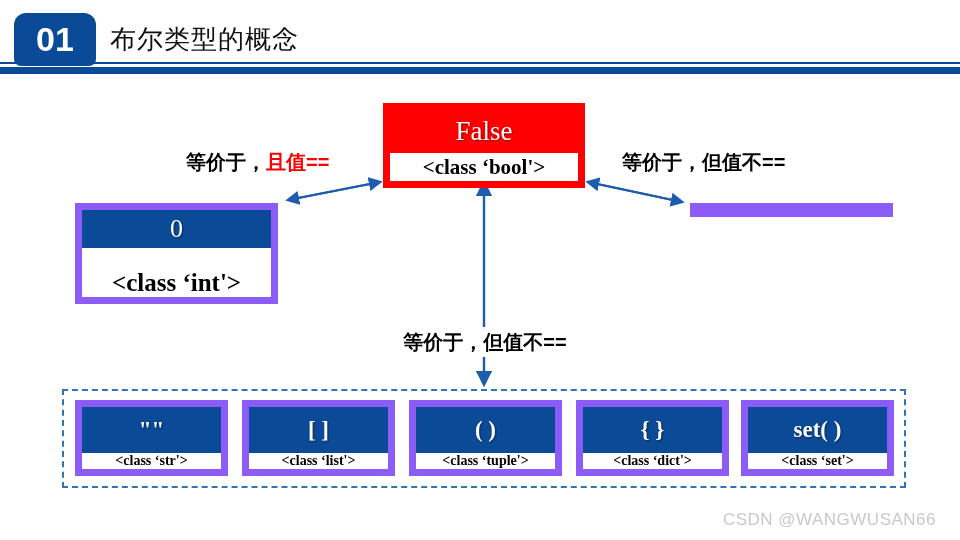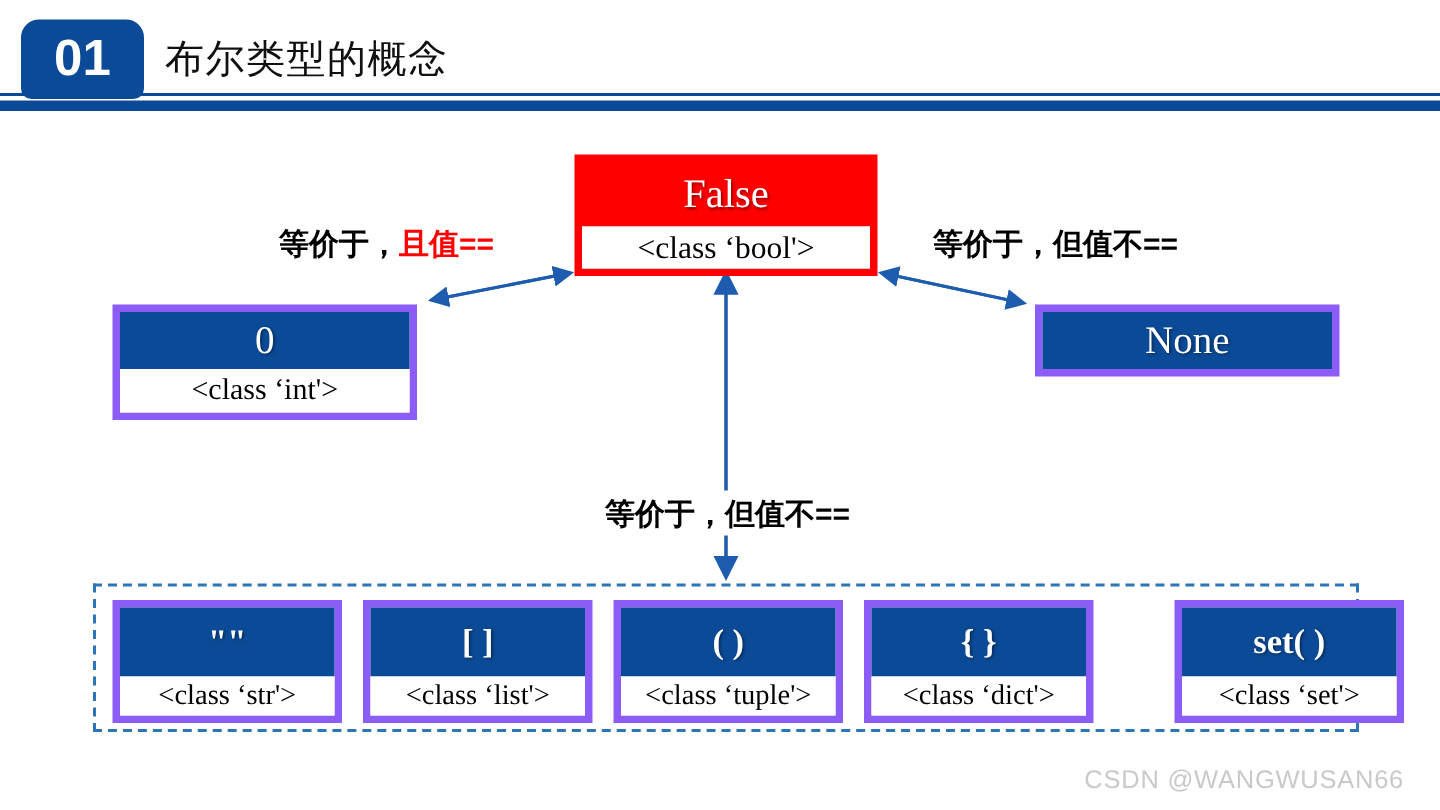--- a/index.html
+++ b/index.html
@@ -18,56 +18,56 @@
   .title {
     position:absolute; left:110px; top:22px; font-size:26px; font-weight:normal;
     color:#111; letter-spacing:1px; z-index:4; white-space:nowrap;
   }
   .rule-thin  { position:absolute; left:0; top:62px; width:960px; height:2px; background:#0b4a96; z-index:2; }
   .rule-thick { position:absolute; left:0; top:67px; width:960px; height:7px; background:#0b4a96; z-index:2; }
 
   
   .vbox {
     position:absolute; box-sizing:border-box; background:#fff;
-    border:5px solid #8b5cf6; text-align:center; z-index:3;
+    border:7px solid #8b5cf6; text-align:center; z-index:3;
   }
   .vbox .head {
     background:#0b4a96; color:#fff; display:flex; align-items:center; justify-content:center;
     font-family:"Liberation Serif","DejaVu Serif",serif;
     text-shadow:1px 1px 2px rgba(0,0,0,.45); white-space:pre;
   }
   .vbox .foot {
     background:#fff; color:#000; display:flex; align-items:center; justify-content:center;
-    font-family:"Liberation Serif","DejaVu Serif",serif; white-space:pre;
+    font-family:"Liberation Serif","DejaVu Serif",serif; white-space:pre;font-weight:bold;
   }
   .false-box { border-color:#ff0000; }
   .false-box .head { background:#ff0000; }
 
   #box-false { left:383px; top:103px; width:202px; }
   #box-false .head { height:43px; font-size:27px; }
   #box-false .foot { height:28px; font-size:21px; }
 
   #box-zero { left:75px;  top:203px; width:203px; }
   #box-none { left:690px; top:203px; width:203px; }
   #box-zero .head, #box-none .head { height:38px; font-size:26px; }
-  #box-zero .foot, #box-none .foot { height:29px; font-size:20px; }
+  #box-zero .foot, #box-none .foot { height:29px; font-size:25px;margin-top:20px; }
 
   
   .group {
     position:absolute; left:62px; top:389px; width:844px; height:99px;
     border:2px dashed #2e75b6; box-sizing:border-box; z-index:1;
   }
   .gbox { width:153px; top:400px; }
   .gbox .head { height:46px; font-size:23px; font-weight:bold; }
-  .gbox .foot { height:26px; font-size:19px; }
+  .gbox .foot { height:16px; font-size:14px; }
   #gbox-0 { left:75px; }
   #gbox-1 { left:242px; }
   #gbox-2 { left:409px; }
   #gbox-3 { left:576px; }
-  #gbox-4 { left:741px;margin-left:42px; }
+  #gbox-4 { left:741px; }
 
   
   .lab {
     position:absolute; font-weight:bold; font-size:20px; color:#000;
     z-index:3; white-space:nowrap;text-align:right;
   }
   #lab-left  { left:186px; top:149px; }
   #lab-left .hl { color:#ff0000; }
   #lab-right { left:622px; top:149px; }
   #lab-mid   { left:389px; top:329px; width:192px; text-align:center; }
@@ -111,21 +111,20 @@
     <div class="head">False</div>
     <div class="foot">&lt;class ‘bool'&gt;</div>
   </div>
 
   <div class="vbox" id="box-zero">
     <div class="head">0</div>
     <div class="foot">&lt;class ‘int'&gt;</div>
   </div>
 
   <div class="vbox" id="box-none">
-    <div class="head">None</div>
   </div>
 
   <div class="lab" id="lab-left">
     <span>等价于，</span><span class="hl">且值==</span>
   </div>
   <div class="lab" id="lab-right">等价于，但值不==</div>
   <div class="lab" id="lab-mid">等价于，但值不==</div>
 
   <div class="group"></div>
 

